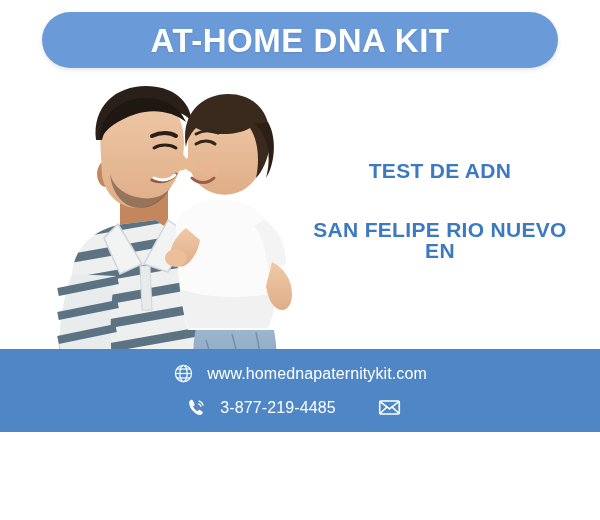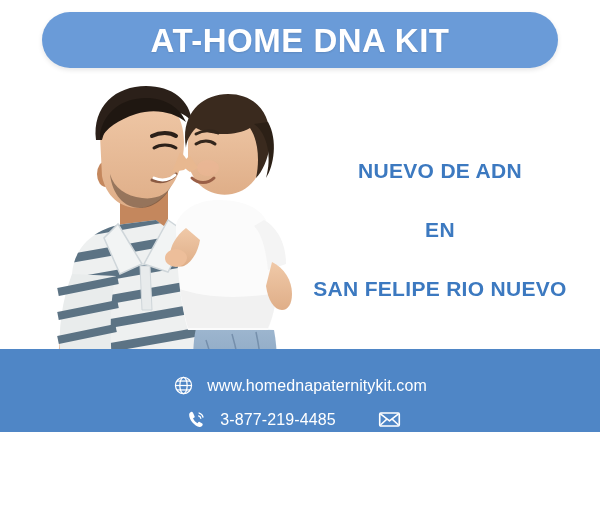--- a/index.html
+++ b/index.html
@@ -104,21 +104,20 @@
   .footer-row.row-contact {
     left: 0;
     right: 0;
     top: 47px;
     justify-content: center;
   }
   .contact-item {
     display: flex;
     align-items: center;
     white-space: nowrap;
-    margin-top: 12px;
   }
   .contact-item + .contact-item { margin-left: 42px; }
   .contact-text {
     font-size: 16px;
     color: #ffffff;
     letter-spacing: 0.1px;
     line-height: 1;
   }
   .contact-icon {
     display: inline-flex;
@@ -327,23 +326,23 @@
                C 198 362, 188 346, 192 330 Z" fill="url(#skinA)"></path>
       <g stroke="#b07a52" stroke-width="2" fill="none" opacity="0.7">
         <path d="M 206 334 C 216 344, 228 350, 244 350"></path>
         <path d="M 204 348 C 216 356, 230 360, 246 360"></path>
       </g>
       <ellipse cx="258" cy="334" rx="9" ry="7" fill="#e6ae86"></ellipse>
     </svg>
   </div>
 
   <div class="headline-block">
-    <div class="headline-line l1">NUEVO DE ADN</div>
+    <div class="headline-line l1">TEST DE ADN</div>
+    <div class="headline-line l3">SAN FELIPE RIO NUEVO</div>
     <div class="headline-line l2">EN</div>
-    <div class="headline-line l3">SAN FELIPE RIO NUEVO</div>
   </div>
 
   <div class="footer-bar">
 
     <div class="footer-row row-web">
       <div class="contact-item">
         <span class="contact-icon">
           <svg width="21" height="21" viewBox="0 0 24 24" fill="none" stroke="#ffffff" stroke-width="1.4">
             <circle cx="12" cy="12" r="9.2"></circle>
             <ellipse cx="12" cy="12" rx="4.2" ry="9.2"></ellipse>

